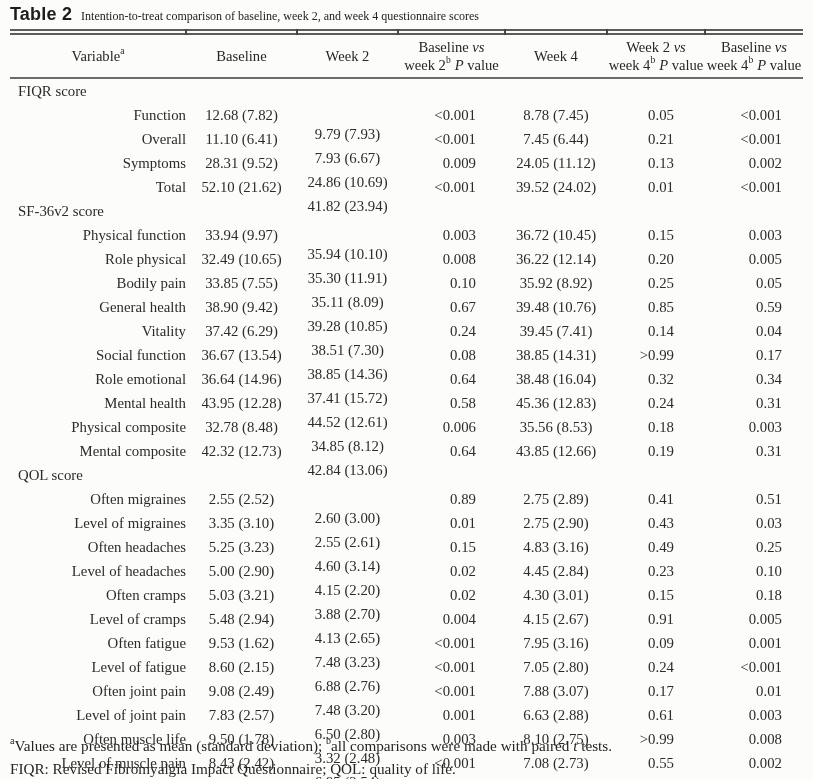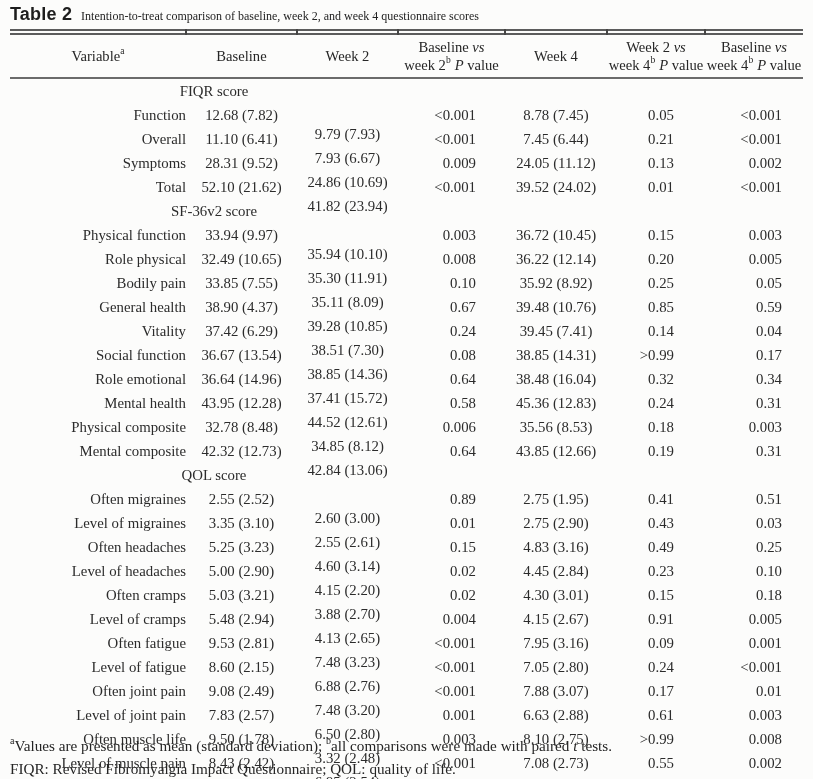--- a/index.html
+++ b/index.html
@@ -56,21 +56,21 @@
   .tbody { }
   .row { display:flex; height:24px; line-height:24px; font-size:14.8px; }
   .cell { box-sizing:border-box; white-space:nowrap; overflow:visible; }
   .c0 { width:176px; text-align:right; padding-left:19px; }
   .c1 { width:111px; text-align:center; }
   .c2 { width:101px; text-align:center;margin-top:19px; }
   .c3 { width:107px; text-align:right; padding-right:29px; }
   .c4 { width:102px; text-align:center; }
   .c5 { width:98px;  text-align:right; padding-right:31px; }
   .c6 { width:98px;  text-align:right; padding-right:21px; }
-  .section-label { padding-left:8px; width:400px;text-align:center; }
+  .section-label { padding-left:8px; width:400px; }
 
   
   .h0 { width:176px; } .h1 { width:111px; } .h2 { width:101px; }
   .h3 { width:107px; } .h4 { width:102px; } .h5 { width:98px; } .h6 { width:98px; }
 
   
   .footnotes {
     position:absolute; left:10px; top:734px; width:793px;
     font-size:15.2px; line-height:23px; color:#242424;
   }
@@ -190,21 +190,21 @@
           <div class="cell c0">Bodily pain</div>
           <div class="cell c1">33.85 (7.55)</div>
           <div class="cell c2">35.11 (8.09)</div>
           <div class="cell c3">0.10</div>
           <div class="cell c4">35.92 (8.92)</div>
           <div class="cell c5">0.25</div>
           <div class="cell c6">0.05</div>
         </div>
         <div class="row">
           <div class="cell c0">General health</div>
-          <div class="cell c1">38.90 (4.37)</div>
+          <div class="cell c1">38.90 (9.42)</div>
           <div class="cell c2">39.28 (10.85)</div>
           <div class="cell c3">0.67</div>
           <div class="cell c4">39.48 (10.76)</div>
           <div class="cell c5">0.85</div>
           <div class="cell c6">0.59</div>
         </div>
         <div class="row">
           <div class="cell c0">Vitality</div>
           <div class="cell c1">37.42 (6.29)</div>
           <div class="cell c2">38.51 (7.30)</div>
@@ -259,21 +259,21 @@
           <div class="cell c6">0.31</div>
         </div>
         <div class="row">
           <div class="cell section-label">QOL score</div>
         </div>
         <div class="row">
           <div class="cell c0">Often migraines</div>
           <div class="cell c1">2.55 (2.52)</div>
           <div class="cell c2">2.60 (3.00)</div>
           <div class="cell c3">0.89</div>
-          <div class="cell c4">2.75 (1.95)</div>
+          <div class="cell c4">2.75 (2.89)</div>
           <div class="cell c5">0.41</div>
           <div class="cell c6">0.51</div>
         </div>
         <div class="row">
           <div class="cell c0">Level of migraines</div>
           <div class="cell c1">3.35 (3.10)</div>
           <div class="cell c2">2.55 (2.61)</div>
           <div class="cell c3">0.01</div>
           <div class="cell c4">2.75 (2.90)</div>
           <div class="cell c5">0.43</div>
@@ -310,21 +310,21 @@
           <div class="cell c0">Level of cramps</div>
           <div class="cell c1">5.48 (2.94)</div>
           <div class="cell c2">4.13 (2.65)</div>
           <div class="cell c3">0.004</div>
           <div class="cell c4">4.15 (2.67)</div>
           <div class="cell c5">0.91</div>
           <div class="cell c6">0.005</div>
         </div>
         <div class="row">
           <div class="cell c0">Often fatigue</div>
-          <div class="cell c1">9.53 (2.81)</div>
+          <div class="cell c1">9.53 (1.62)</div>
           <div class="cell c2">7.48 (3.23)</div>
           <div class="cell c3">&lt;0.001</div>
           <div class="cell c4">7.95 (3.16)</div>
           <div class="cell c5">0.09</div>
           <div class="cell c6">0.001</div>
         </div>
         <div class="row">
           <div class="cell c0">Level of fatigue</div>
           <div class="cell c1">8.60 (2.15)</div>
           <div class="cell c2">6.88 (2.76)</div>

